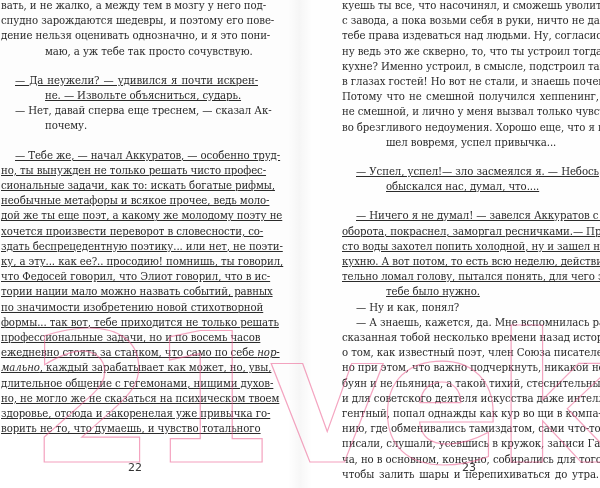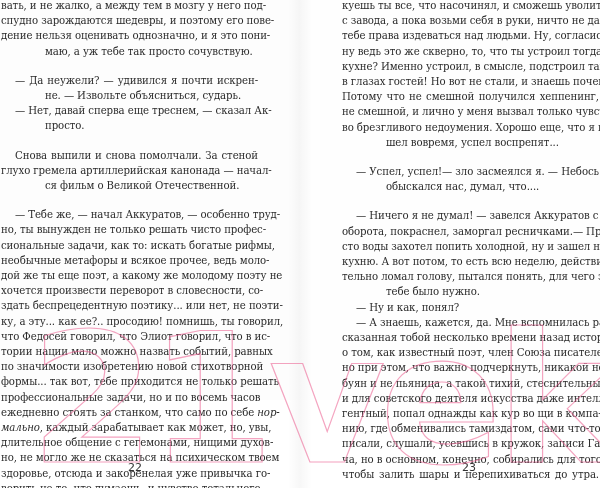--- a/index.html
+++ b/index.html
@@ -23,21 +23,21 @@
       font-size: 10.2px;
       line-height: 15.2px;
       text-align: justify;
       hyphens: manual;
       letter-spacing: -0.1px;
     }
     .left .textblock { left: 1px; top: -2px; width: 257px; }
     .right .textblock { left: 42px; top: -2px; width: 257px; }
     .textblock p { margin: 0; text-indent: 14px; }
     .textblock p.noindent { text-indent: 0; }
-    .textblock p.gap { margin-top: 14px; }
+    .textblock p.gap { margin-top: 14px; text-decoration: underline; }
     .textblock .line { display: block; text-align: justify; text-align-last: justify; white-space: nowrap; }
     .textblock .line.last { text-align-last: left; padding-left: 44px; }
     .textblock .line.ind { padding-left: 14px; }
     .folio {
       position: absolute; top: 461px; font-size: 11px;
       font-family: "DejaVu Sans", sans-serif; color: #333;
     }
     .left .folio { left: 128px; }
     .right .folio { left: 162px; }
     .watermark {
@@ -61,26 +61,21 @@
           <span class="line">спудно зарождаются шедевры, и поэтому его пове-</span>
           <span class="line">дение нельзя оценивать однозначно, и я это пони-</span>
           <span class="line last">маю, а уж тебе так просто сочувствую.</span>
         </p>
         <p class="noindent gap">
           <span class="line ind">— Да неужели? — удивился я почти искрен-</span>
           <span class="line last">не. — Извольте объясниться, сударь.</span>
         </p>
         <p class="noindent">
           <span class="line ind">— Нет, давай сперва еще треснем, — сказал Ак-</span>
-          <span class="line last">просто.</span>
-        </p>
-        <p class="noindent gap">
-          <span class="line ind">Снова выпили и снова помолчали. За стеной</span>
-          <span class="line">глухо гремела артиллерийская канонада — начал-</span>
-          <span class="line last">ся фильм о Великой Отечественной.</span>
+          <span class="line last">почему.</span>
         </p>
         <p class="noindent gap">
           <span class="line ind">— Тебе же, — начал Аккуратов, — особенно труд-</span>
           <span class="line">но, ты вынужден не только решать чисто профес-</span>
           <span class="line">сиональные задачи, как то: искать богатые рифмы,</span>
           <span class="line">необычные метафоры и всякое прочее, ведь моло-</span>
           <span class="line">дой же ты еще поэт, а какому же молодому поэту не</span>
           <span class="line">хочется произвести переворот в словесности, со-</span>
           <span class="line">здать беспрецедентную поэтику... или нет, не поэти-</span>
           <span class="line">ку, а эту... как ее?.. просодию! помнишь, ты говорил,</span>
@@ -104,21 +99,21 @@
         <p class="noindent">
           <span class="line">куешь ты все, что насочинял, и сможешь уволиться</span>
           <span class="line">с завода, а пока возьми себя в руки, ничто не дает</span>
           <span class="line">тебе права издеваться над людьми. Ну, согласись,</span>
           <span class="line">ну ведь это же скверно, то, что ты устроил тогда на</span>
           <span class="line">кухне? Именно устроил, в смысле, подстроил так,</span>
           <span class="line">в глазах гостей! Но вот не стали, и знаешь почему?</span>
           <span class="line">Потому что не смешной получился хеппенинг,</span>
           <span class="line">не смешной, и лично у меня вызвал только чувст-</span>
           <span class="line">во брезгливого недоумения. Хорошо еще, что я во-</span>
-          <span class="line last">шел вовремя, успел воспрепят...</span>
+          <span class="line last">шел вовремя, успел привычка...</span>
         </p>
         <p class="noindent gap">
           <span class="line ind">— Успел, успел!— зло засмеялся я. — Небось</span>
           <span class="line last">обыскался нас, думал, что....</span>
         </p>
         <p class="noindent gap">
           <span class="line ind">— Ничего я не думал! — завелся Аккуратов с пол-</span>
           <span class="line">оборота, покраснел, заморгал ресничками.— Про-</span>
           <span class="line">сто воды захотел попить холодной, ну и зашел на</span>
           <span class="line">кухню. А вот потом, то есть всю неделю, действи-</span>

